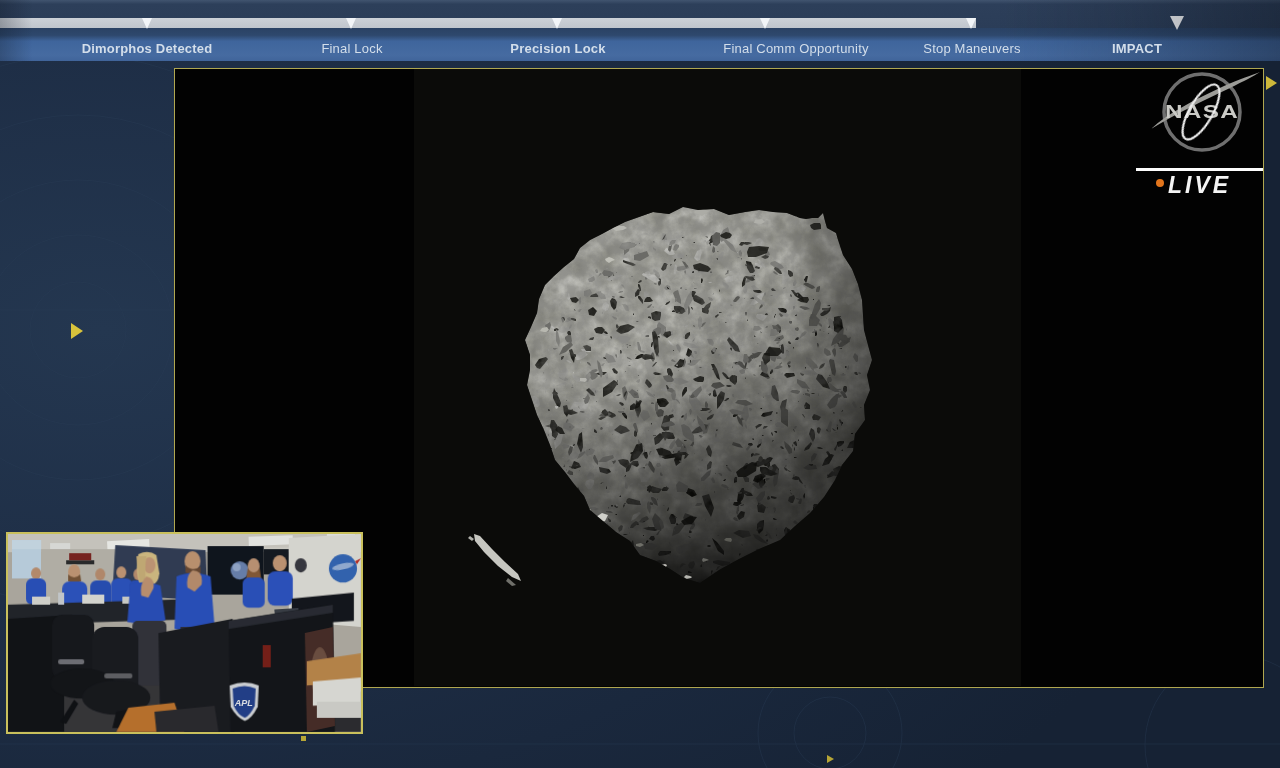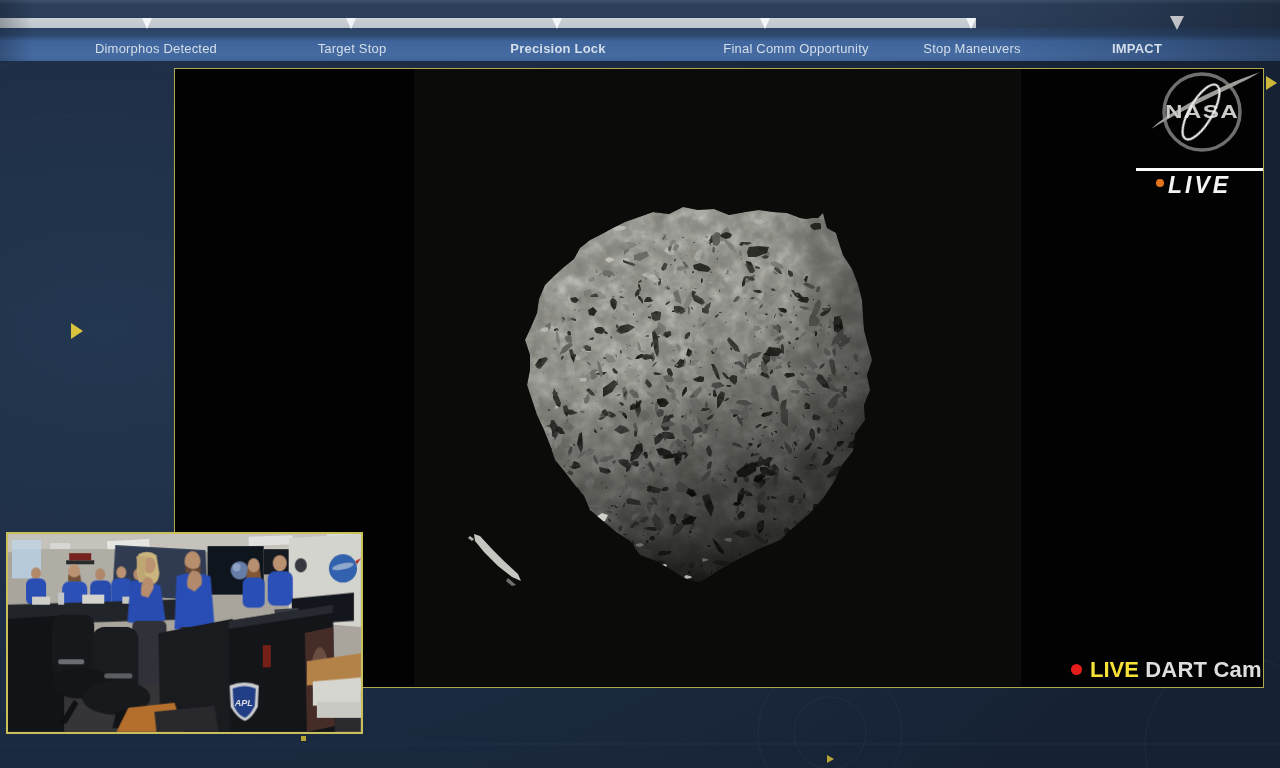--- a/index.html
+++ b/index.html
@@ -66,22 +66,22 @@
 <div id="band1"></div>
 <div id="gbar"></div>
 <div class="tri" style="left:142px"></div>
 <div class="tri" style="left:346px"></div>
 <div class="tri" style="left:552px"></div>
 <div class="tri" style="left:760px"></div>
 <div class="tri" style="left:966px"></div>
 <div class="tri imp" style="left:1170px"></div>
 
 <div id="lband"></div>
-<div class="lab" style="left:156px;font-weight:normal">Dimorphos Detected</div>
-<div class="lab" style="left:351.5px;font-weight:normal">Target Stop</div>
+<div class="lab" style="left:147px;font-weight:bold">Dimorphos Detected</div>
+<div class="lab" style="left:351.5px;font-weight:normal">Final Lock</div>
 <div class="lab" style="left:557.5px;font-weight:bold">Precision Lock</div>
 <div class="lab" style="left:796px;font-weight:normal">Final Comm Opportunity</div>
 <div class="lab" style="left:972px;font-weight:normal">Stop Maneuvers</div>
 <div class="lab" style="left:1137px;font-weight:bold">IMPACT</div>
 
 <div id="topshade"></div>
 <div id="frame">
       <div id="cstrip"></div>
     </div>
 <svg id="mainsvg" width="1090" height="620" viewBox="174 68 1090 620">
@@ -1124,21 +1124,20 @@
 <g id="nasalogo">
 <circle cx="1202" cy="112" r="38" fill="none" stroke="#6f6f6f" stroke-width="3.5"></circle>
 <path d="M1151,129 C1168,113 1196,99 1224,86 C1240,79 1252,75 1260,72 C1254,76 1244,81 1230,88 C1202,101 1174,115 1151,129 Z" fill="#9c9c98"></path>
 <text x="0" y="118.5" transform="translate(1202,0) scale(1.35,1)" text-anchor="middle" font-family="Liberation Sans,sans-serif" font-weight="bold" font-size="18" fill="#cacac6" letter-spacing="1">NASA</text>
 <ellipse cx="1201" cy="112" rx="11.5" ry="31" fill="none" stroke="#eeeeee" stroke-width="2.2" transform="rotate(30 1201 112)"></ellipse>
 </g>
 </svg>
 <div id="nline"></div>
 <div id="ldot"></div>
 <div id="live">LIVE</div>
-<div id="dcam"><span class="rd"></span><span class="lv">LIVE</span><span class="dc"> DART Cam</span></div>
 <svg id="inset" width="353" height="198" viewBox="0 0 352 196" preserveAspectRatio="none">
 <rect x="0" y="0" width="352" height="196" fill="#b5b0a6"></rect>
 <rect x="0" y="0" width="352" height="18" fill="#d8d5ce"></rect>
 <polygon points="0,18 352,12 352,0 0,0" fill="#d2cfc8"></polygon>
 <rect x="99" y="6" width="42" height="10" fill="#f6f6f2" transform="rotate(-3 120 11)"></rect>
 <rect x="240" y="2" width="44" height="9" fill="#f2f2ee" transform="rotate(-2 262 6)"></rect>
 <rect x="318" y="0" width="28" height="6" fill="#ececea"></rect>
 <rect x="42" y="9" width="20" height="6" fill="#e6e6e2"></rect>
 <rect x="4" y="6" width="29" height="38" fill="#c3d8e8"></rect>
 <rect x="4" y="6" width="29" height="9" fill="#cfe0ec"></rect>

